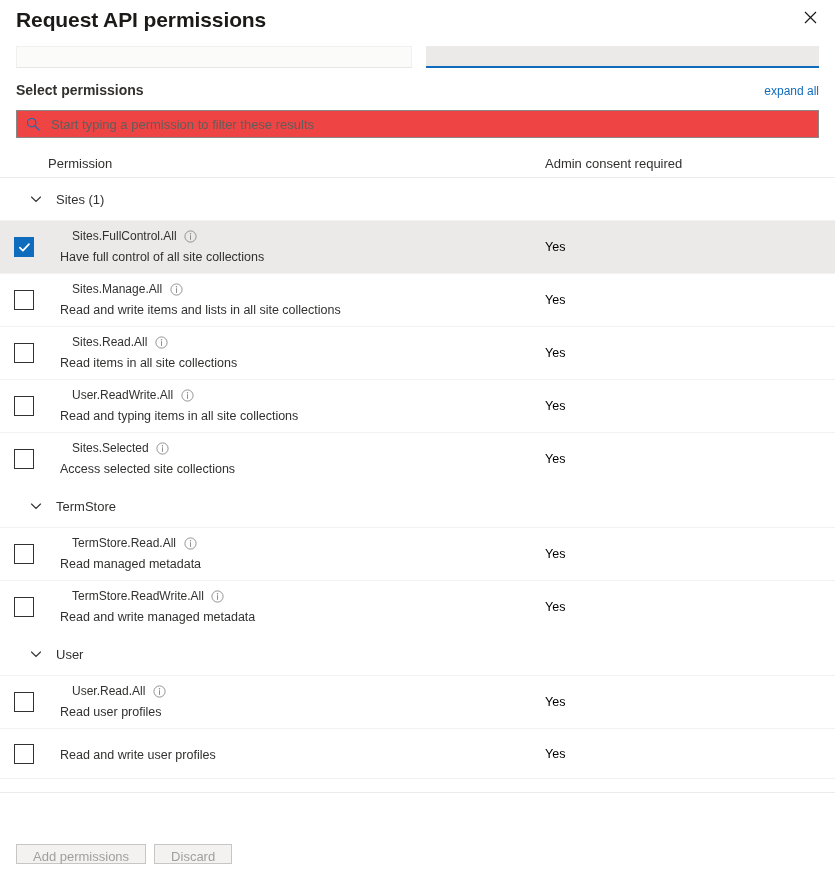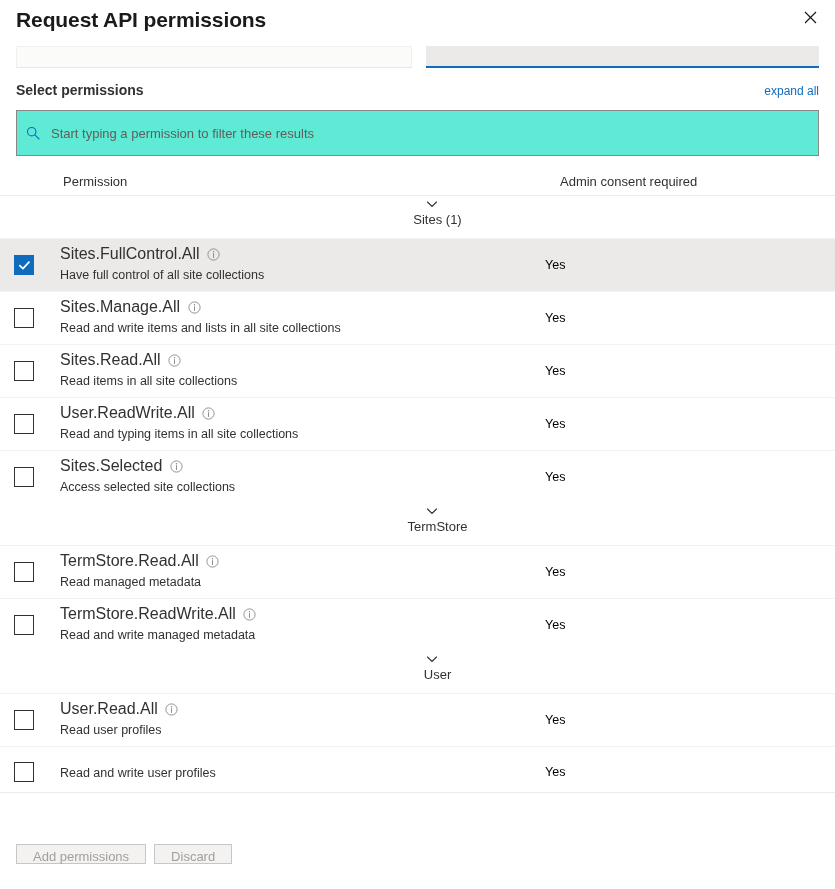--- a/index.html
+++ b/index.html
@@ -103,23 +103,23 @@
     font-size: 12px;
     color: #0f6cbd;
     cursor: pointer;
     text-decoration: none;
     line-height: 16px;
   }
 
   
   .search-wrap {
     margin: 2px 16px 0 16px;
-    height: 46px;
+    height: 28px;
     border: 1px solid #8a8886;
-    background: #5eead4;
+    background: #ef4444;
     display: flex;
     align-items: center;
     padding: 0 8px;
   }
   .search-icon {
     flex: 0 0 auto;
     width: 16px;
     height: 16px;
     margin-right: 8px;
     display: flex;
@@ -140,44 +140,43 @@
 
   
   .perm-table {
     margin: 12px 0 0 0;
     width: 100%;
   }
   .table-header {
     display: flex;
     align-items: center;
     height: 28px;
-    padding: 0 16px 0 15px;
+    padding: 0 16px 0 0;
     border-bottom: 1px solid #edebe9;
   }
   .col-perm {
     flex: 0 0 545px;
     padding-left: 48px;
     font-size: 13px;
     color: #323130;
   }
   .col-consent {
     flex: 1 1 auto;
     font-size: 13px;
     color: #323130;
   }
 
   
   .group-header {
     display: flex;
     align-items: center;
     height: 42px;
-    padding-left: 40px;
+    padding-left: 28px;
     cursor: pointer;
     background: #ffffff;
-    flex-direction: column;
   }
   .chevron-icon {
     width: 16px;
     height: 16px;
     margin-right: 12px;
     display: flex;
     align-items: center;
     justify-content: center;
     flex: 0 0 auto;
   }
@@ -224,22 +223,23 @@
     flex: 0 0 497px;
     padding: 6px 12px 6px 12px;
   }
   .perm-name-line {
     display: flex;
     align-items: center;
     gap: 7px;
     line-height: 18px;
   }
   .perm-name {
-    font-size: 16px;
-    color: #323130;
+    font-size: 12px;
+    color: #323130;
+    margin-left: 12px;
   }
   .info-icon {
     width: 14px;
     height: 14px;
     display: inline-flex;
     align-items: center;
     justify-content: center;
     cursor: pointer;
     flex: 0 0 auto;
   }

